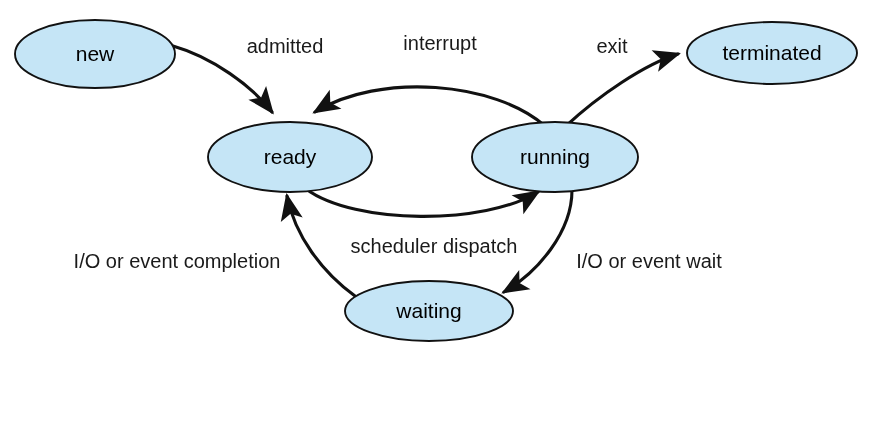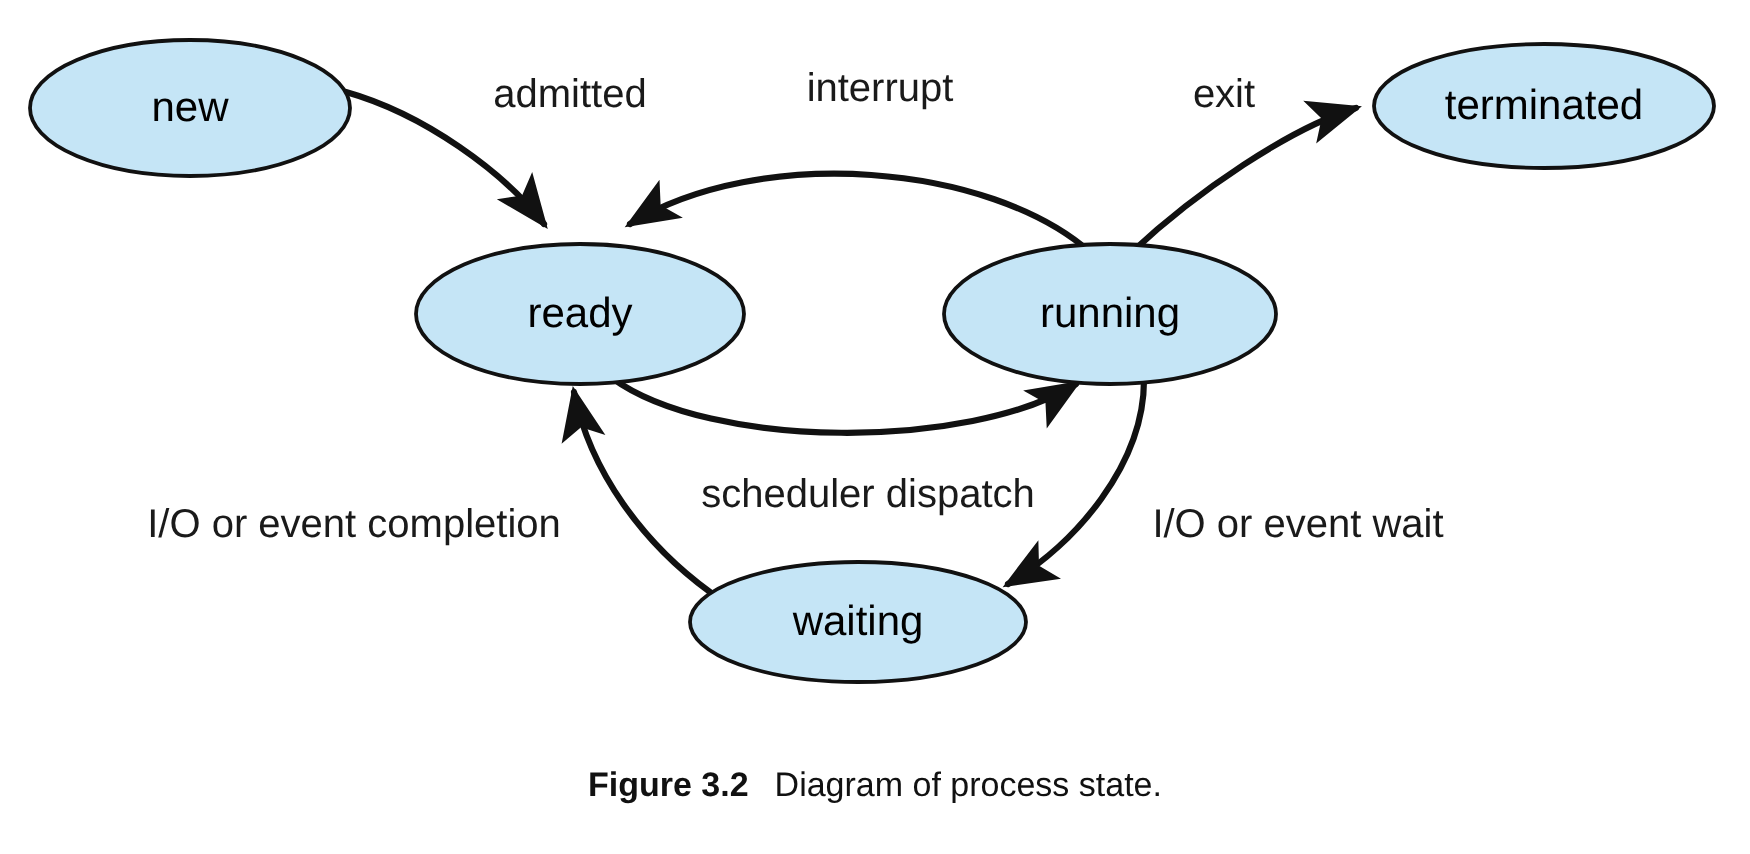--- a/index.html
+++ b/index.html
@@ -135,17 +135,14 @@
       <text class="state-label" x="772" y="54">terminated</text>
     </g>
 
     <g>
       <ellipse class="node-ellipse" cx="429" cy="311" rx="84" ry="30" fill="#c5e5f6"></ellipse>
       <text class="state-label" x="429" y="312">waiting</text>
     </g>
 
   </svg>
 
-  <div class="caption">
-    <span class="caption-prefix">Figure 3.2</span><span class="caption-gap"></span><span class="caption-text">Diagram of process state.</span>
-  </div>
 
 </div>
 
 </body></html>

